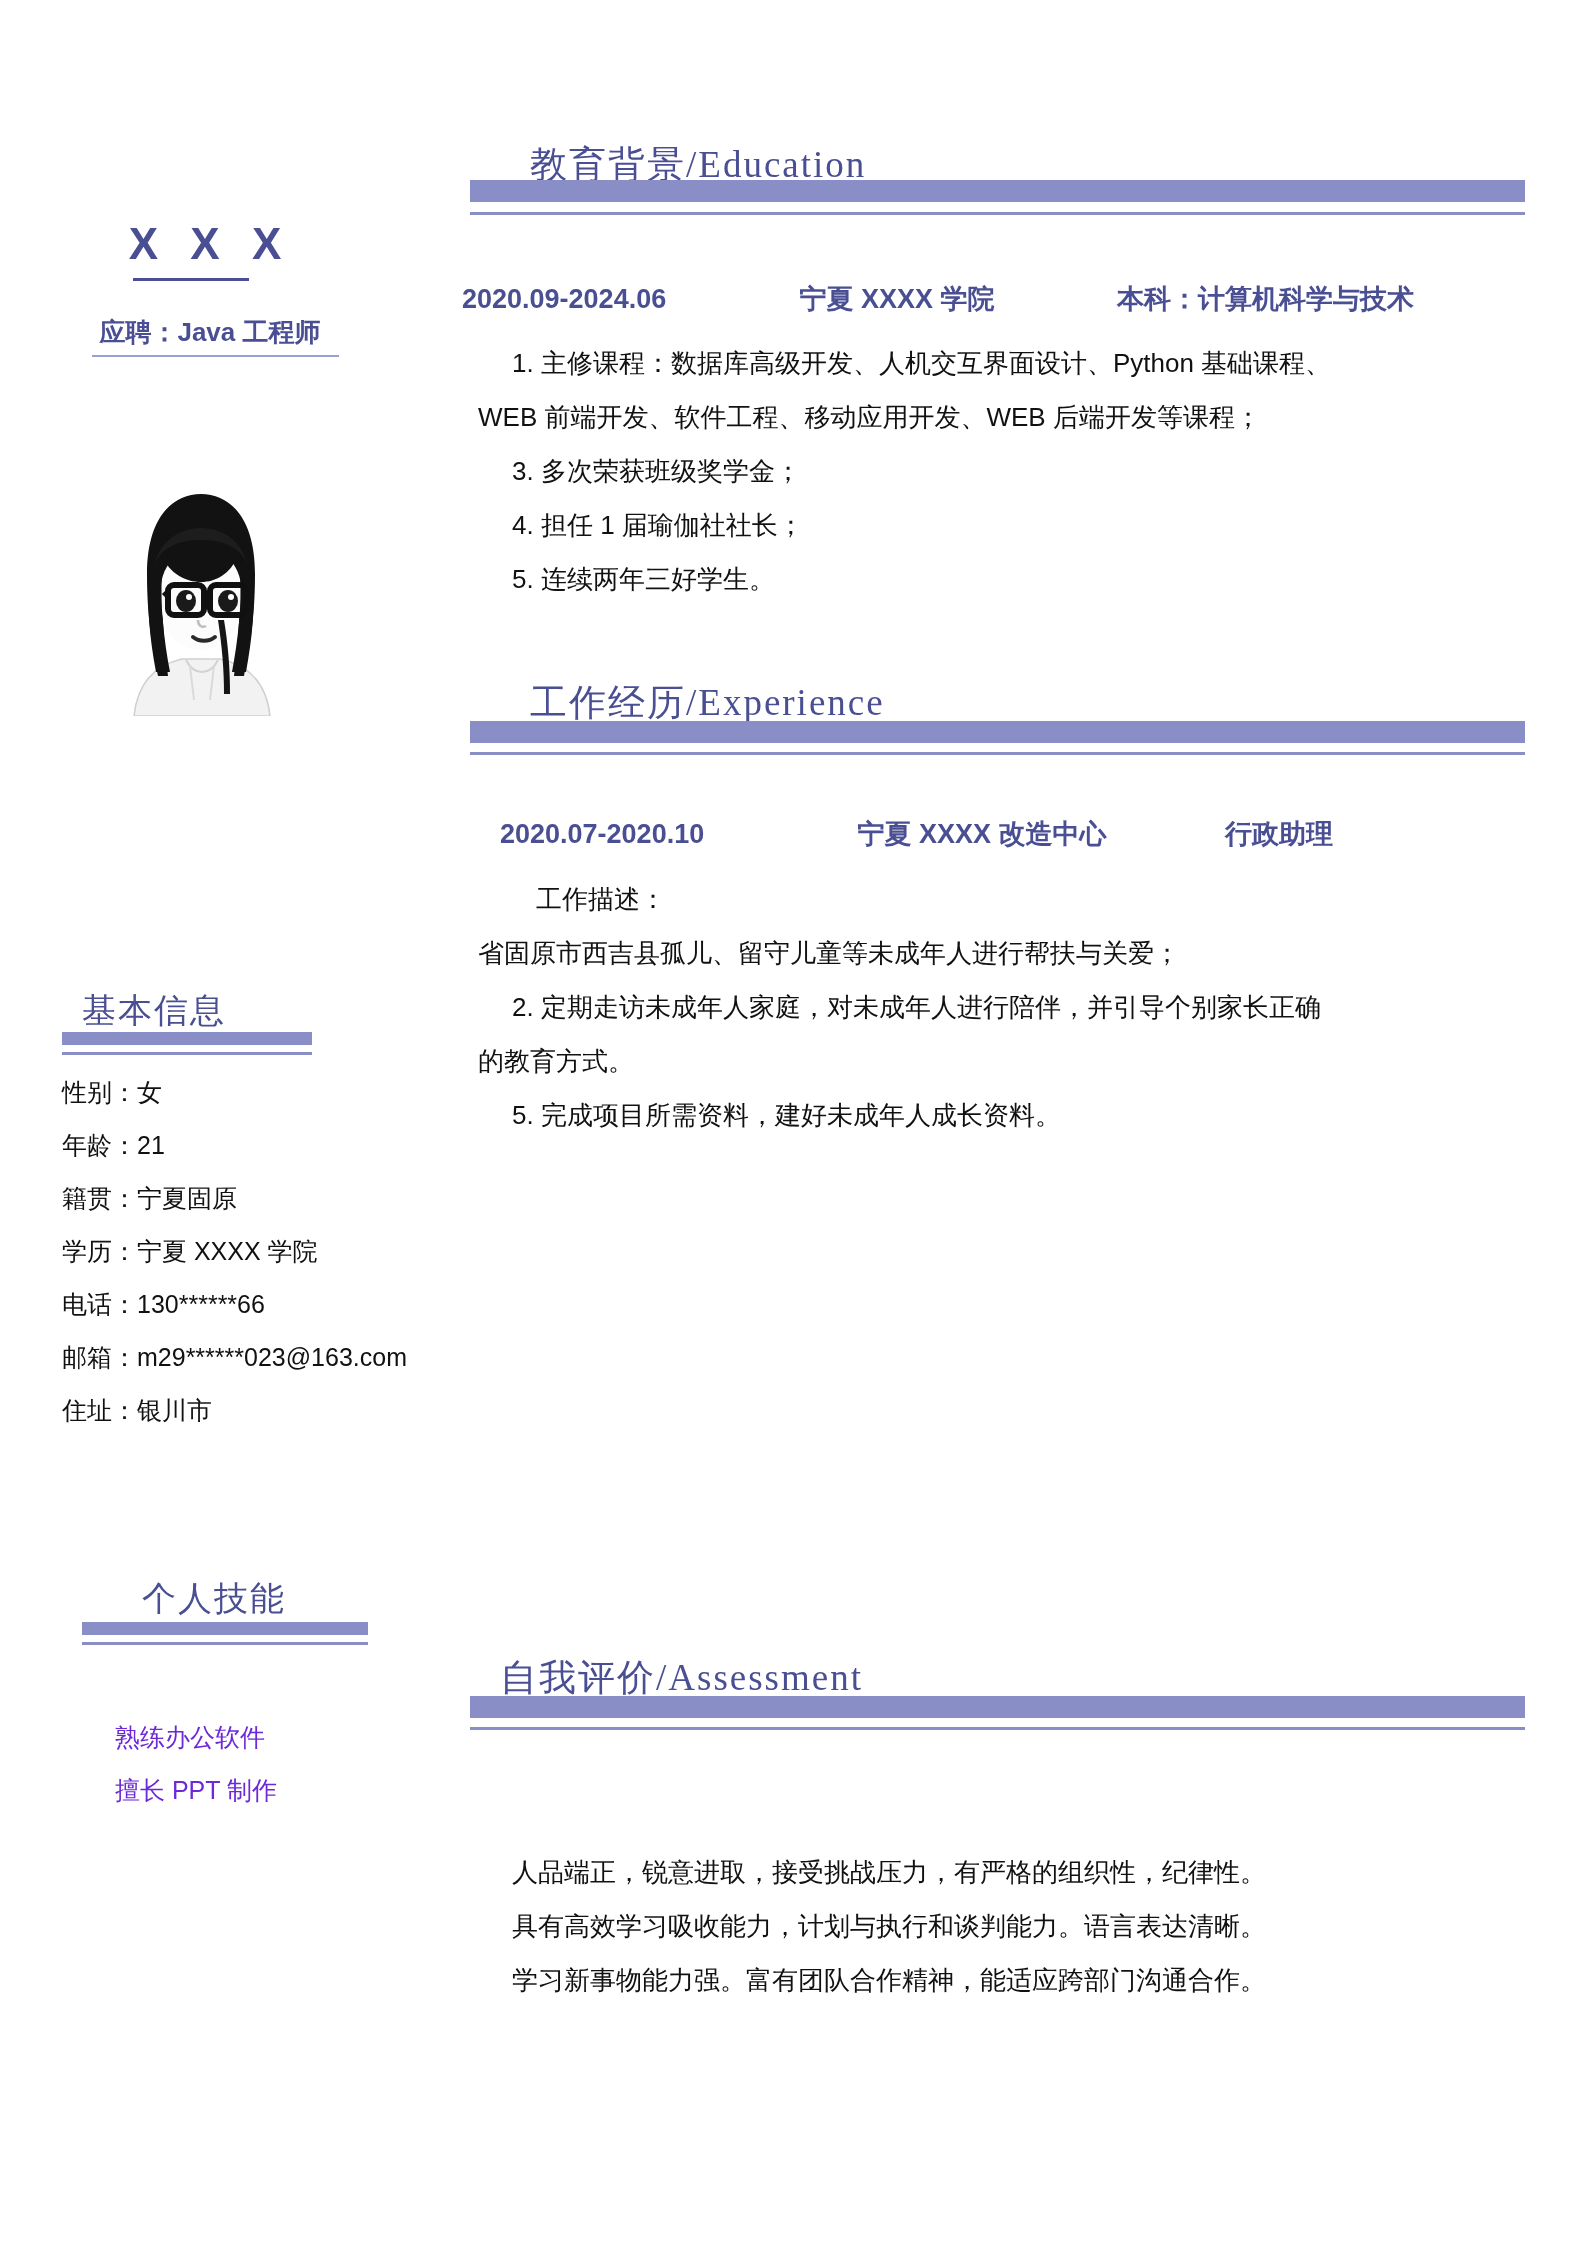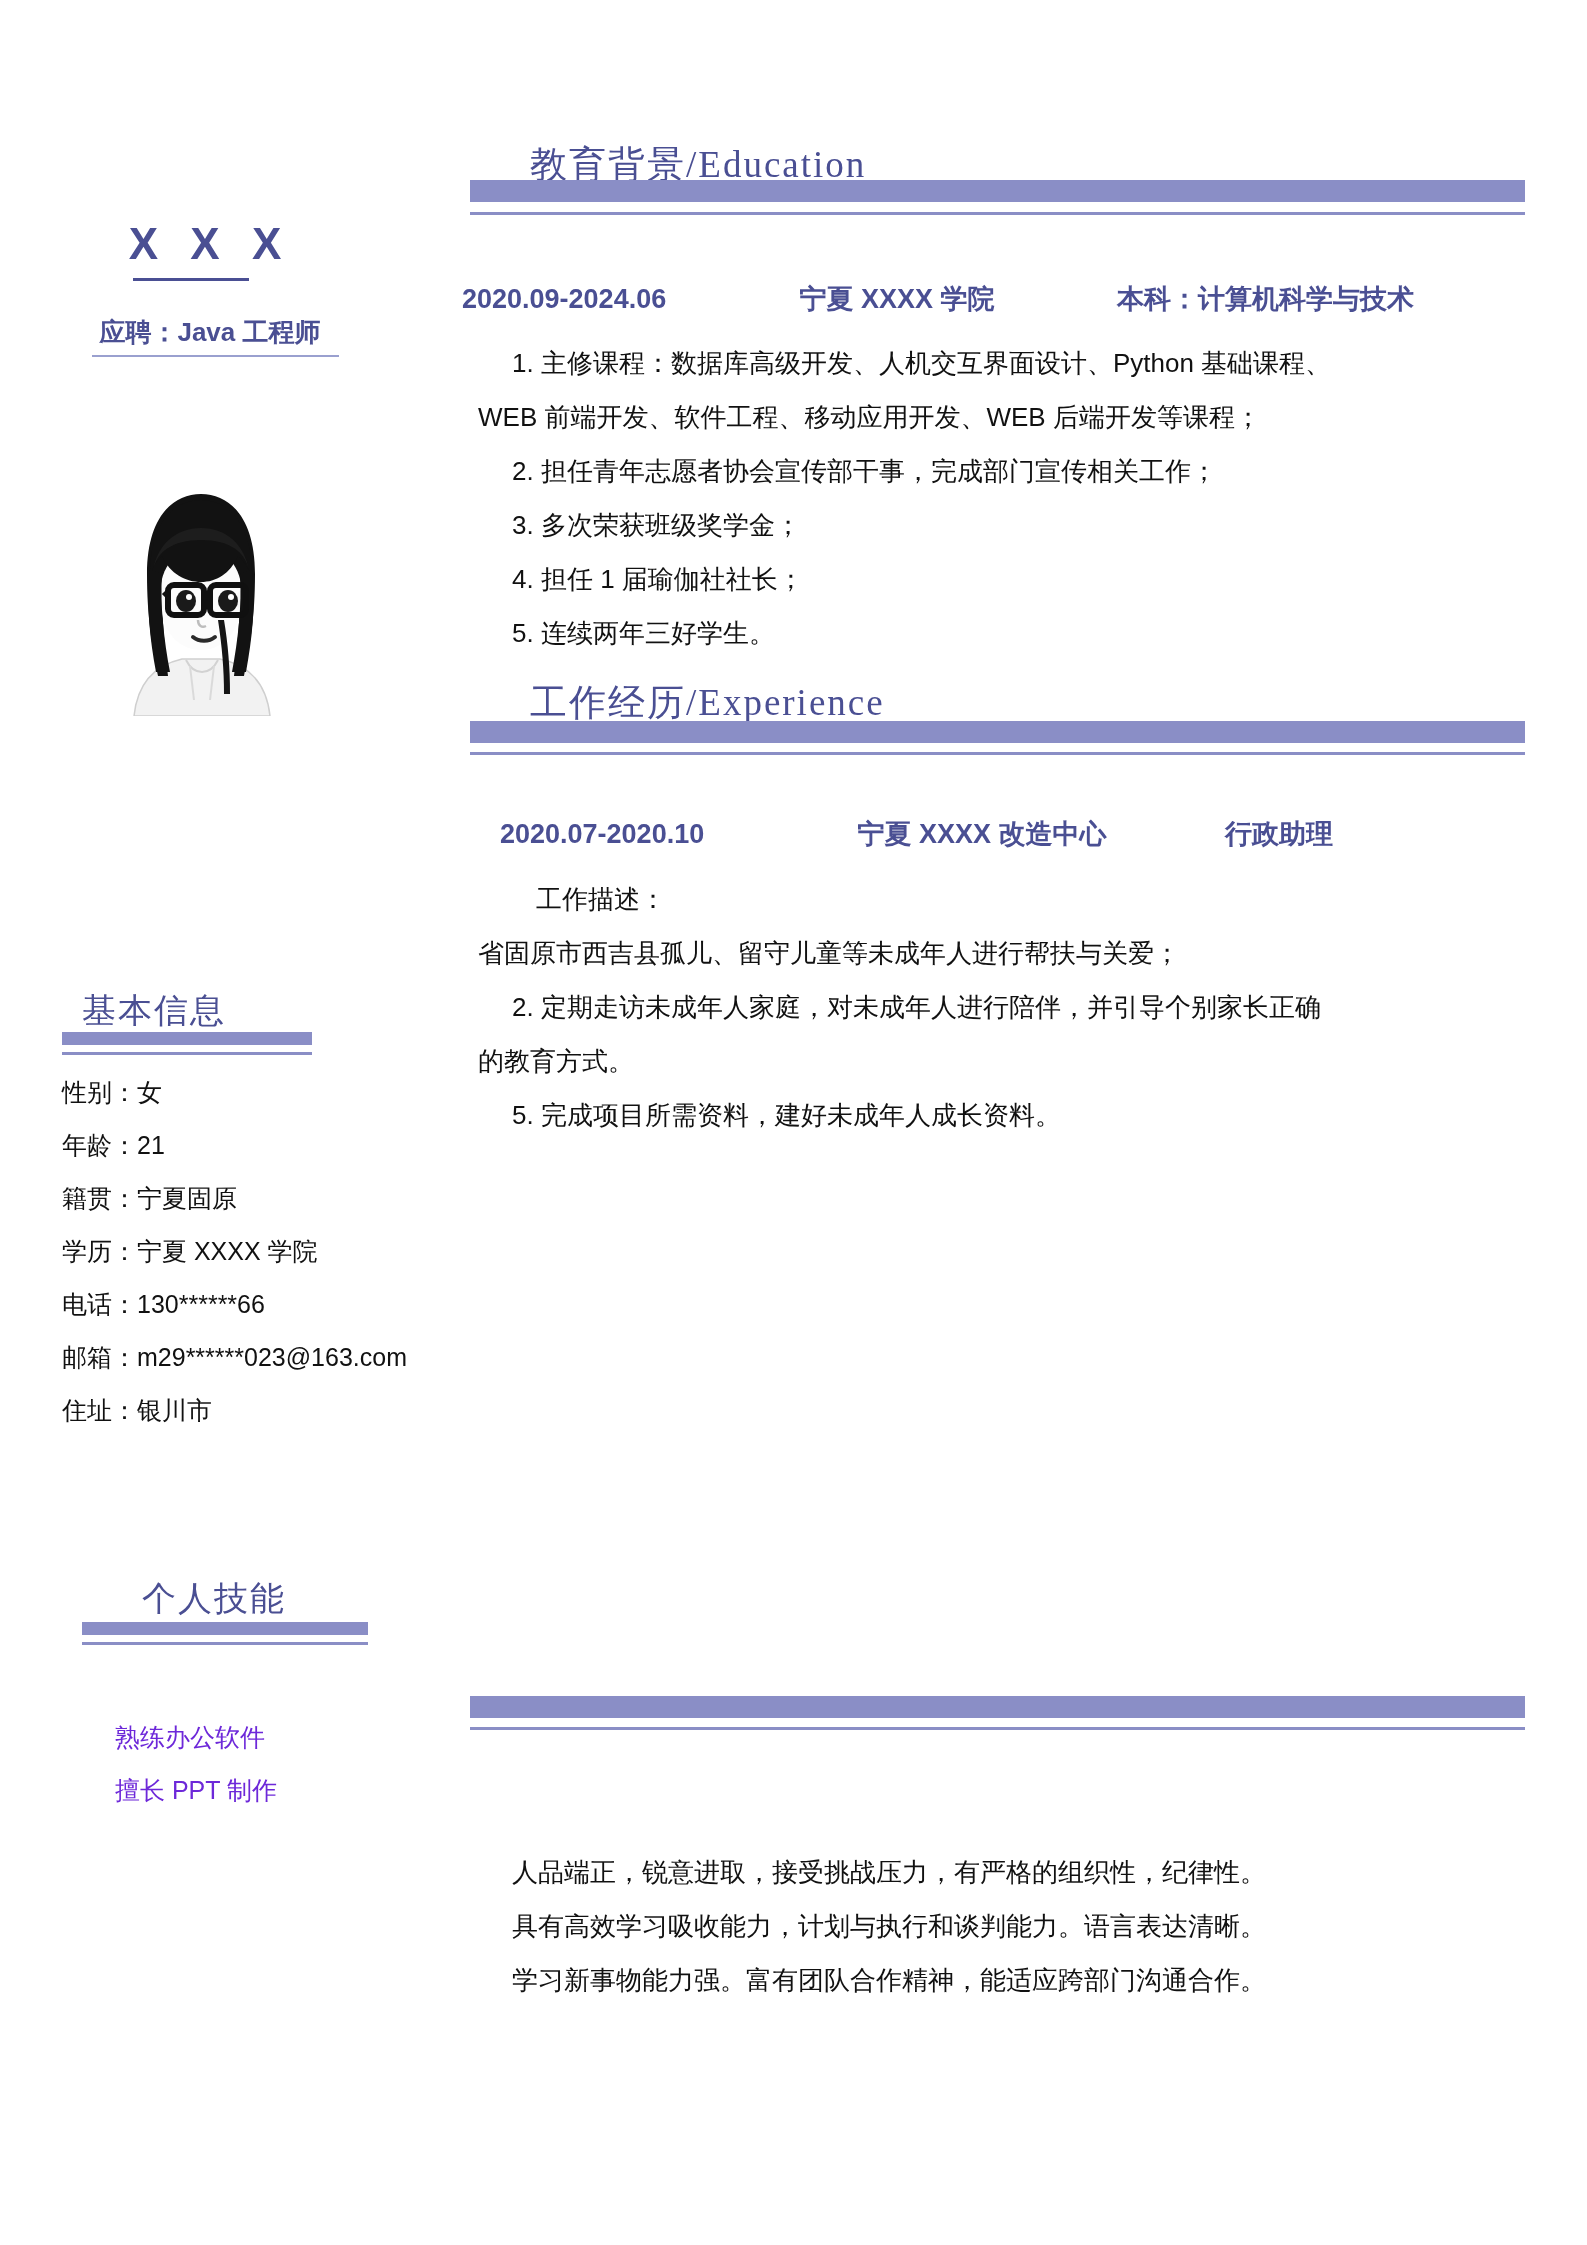--- a/index.html
+++ b/index.html
@@ -234,21 +234,20 @@
 
   <div class="entry-line" style="left:462px; top:281px; width:1065px;">
     <span style="width:330px;">2020.09-2024.06</span>
     <span style="width:310px;">宁夏 XXXX 学院</span>
     <span>本科：计算机科学与技术</span>
   </div>
 
   <div class="body-text" style="left:478px; top:336px; width:1060px;">
     <div class="ln indent1">1. 主修课程：数据库高级开发、人机交互界面设计、Python 基础课程、</div>
     <div class="ln">WEB 前端开发、软件工程、移动应用开发、WEB 后端开发等课程；</div>
-    <div class="ln indent1">2. 担任青年志愿者协会宣传部干事，完成部门宣传相关工作；</div>
     <div class="ln indent1">3. 多次荣获班级奖学金；</div>
     <div class="ln indent1">4. 担任 1 届瑜伽社社长；</div>
     <div class="ln indent1">5. 连续两年三好学生。</div>
   </div>
 
   <div class="sec-head" style="left:470px; top:690px; width:1055px; height:70px;">
     <div class="label" style="left:60px; top:-12px; font-size:37px;">工作经历/Experience</div>
     <div class="bar" style="top:31px; width:1055px; height:22px;"></div>
     <div class="rule" style="top:62px; width:1055px;"></div>
   </div>
@@ -261,20 +260,21 @@
 
   <div class="body-text" style="left:478px; top:872px; width:1060px;">
     <div class="ln indent-desc">工作描述：</div>
     <div class="ln">省固原市西吉县孤儿、留守儿童等未成年人进行帮扶与关爱；</div>
     <div class="ln indent1">2. 定期走访未成年人家庭，对未成年人进行陪伴，并引导个别家长正确</div>
     <div class="ln">的教育方式。</div>
     <div class="ln indent1">5. 完成项目所需资料，建好未成年人成长资料。</div>
   </div>
 
   <div class="sec-head" style="left:470px; top:1665px; width:1055px; height:70px;">
+    <div class="label" style="left:30px; top:-12px; font-size:37px;">自我评价/Assessment</div>
     <div class="bar" style="top:31px; width:1055px; height:22px;"></div>
     <div class="rule" style="top:62px; width:1055px;"></div>
   </div>
 
   <div class="assess">
     <div class="ln">人品端正，锐意进取，接受挑战压力，有严格的组织性，纪律性。</div>
     <div class="ln">具有高效学习吸收能力，计划与执行和谈判能力。语言表达清晰。</div>
     <div class="ln">学习新事物能力强。富有团队合作精神，能适应跨部门沟通合作。</div>
   </div>
 

